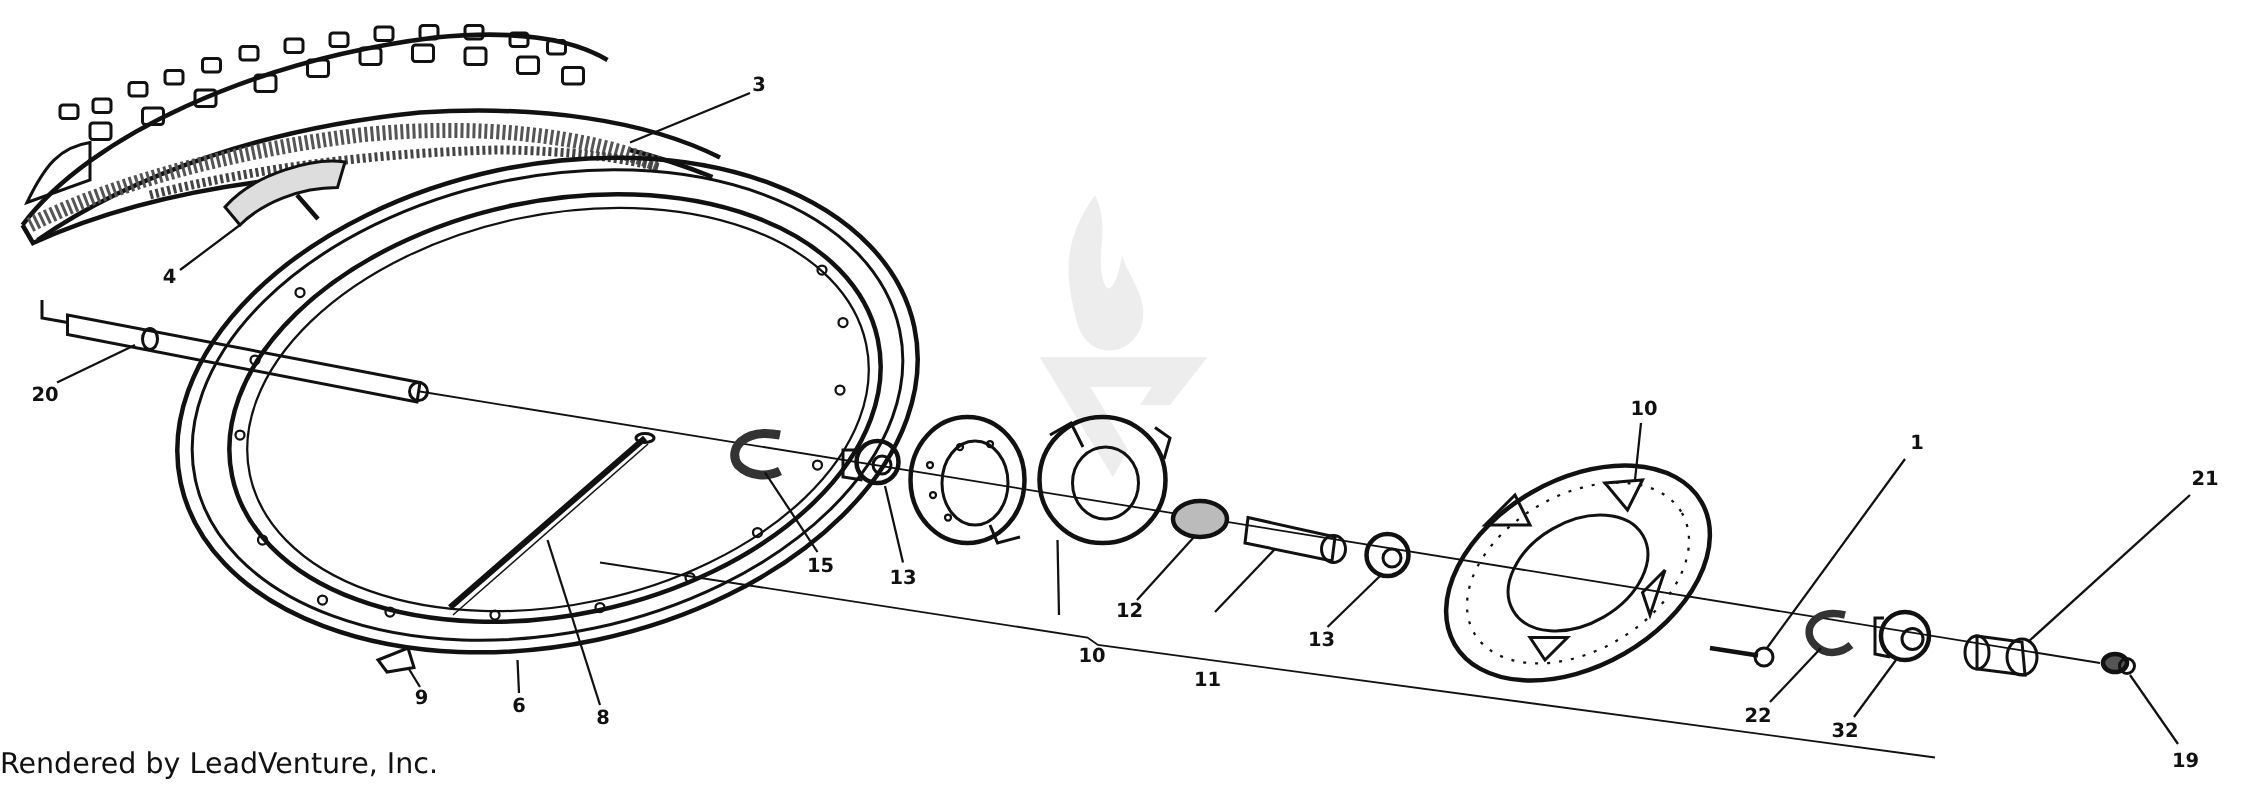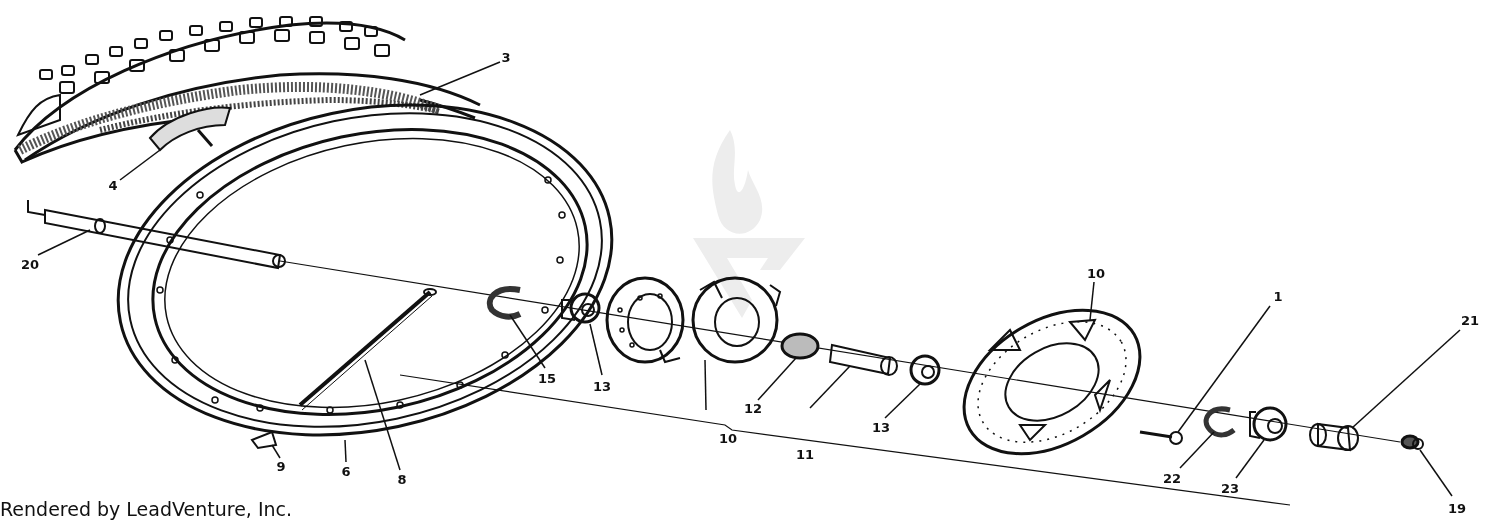--- a/index.html
+++ b/index.html
@@ -216,17 +216,17 @@
   <div class="callout" style="left:547px;top:378px;">15</div>
   <div class="callout" style="left:602px;top:386px;">13</div>
   <div class="callout" style="left:753px;top:408px;">12</div>
   <div class="callout" style="left:805px;top:416px;margin-top:38px;">11</div>
   <div class="callout" style="left:881px;top:427px;">13</div>
   <div class="callout" style="left:728px;top:438px;">10</div>
   <div class="callout" style="left:1096px;top:273px;">10</div>
   <div class="callout" style="left:1278px;top:296px;">1</div>
   <div class="callout" style="left:1470px;top:320px;">21</div>
   <div class="callout" style="left:1172px;top:478px;">22</div>
-  <div class="callout" style="left:1230px;top:488px;">23</div>
+  <div class="callout" style="left:1230px;top:488px;">32</div>
   <div class="callout" style="left:1457px;top:508px;">19</div>
 
   <div class="footer">Rendered by LeadVenture, Inc.</div>
 </div>
 
 </body></html>

